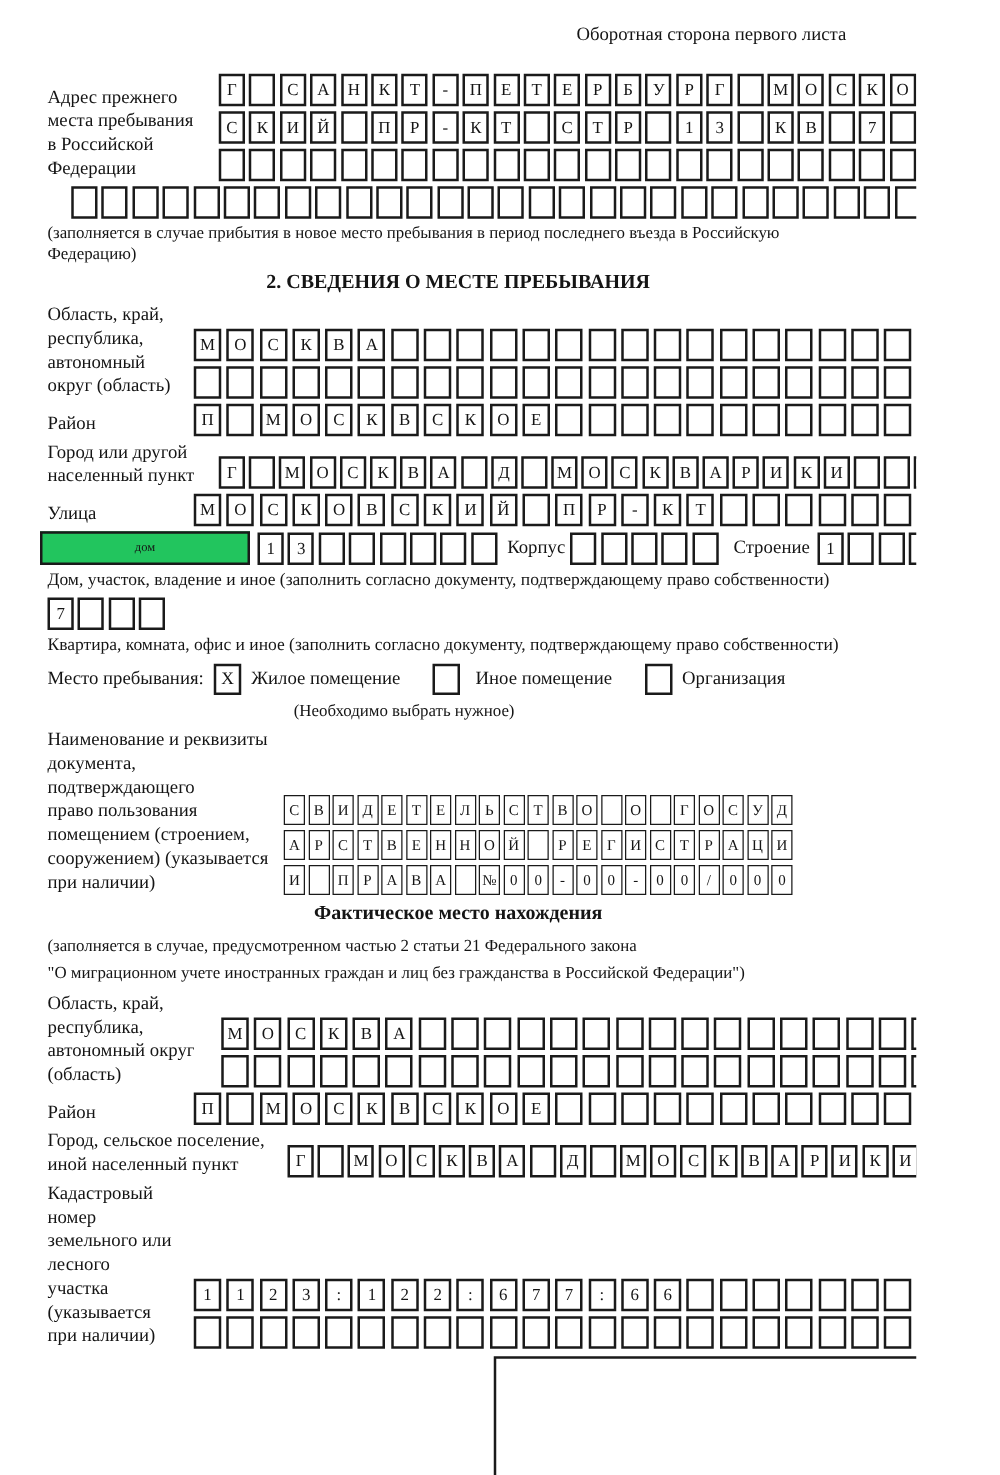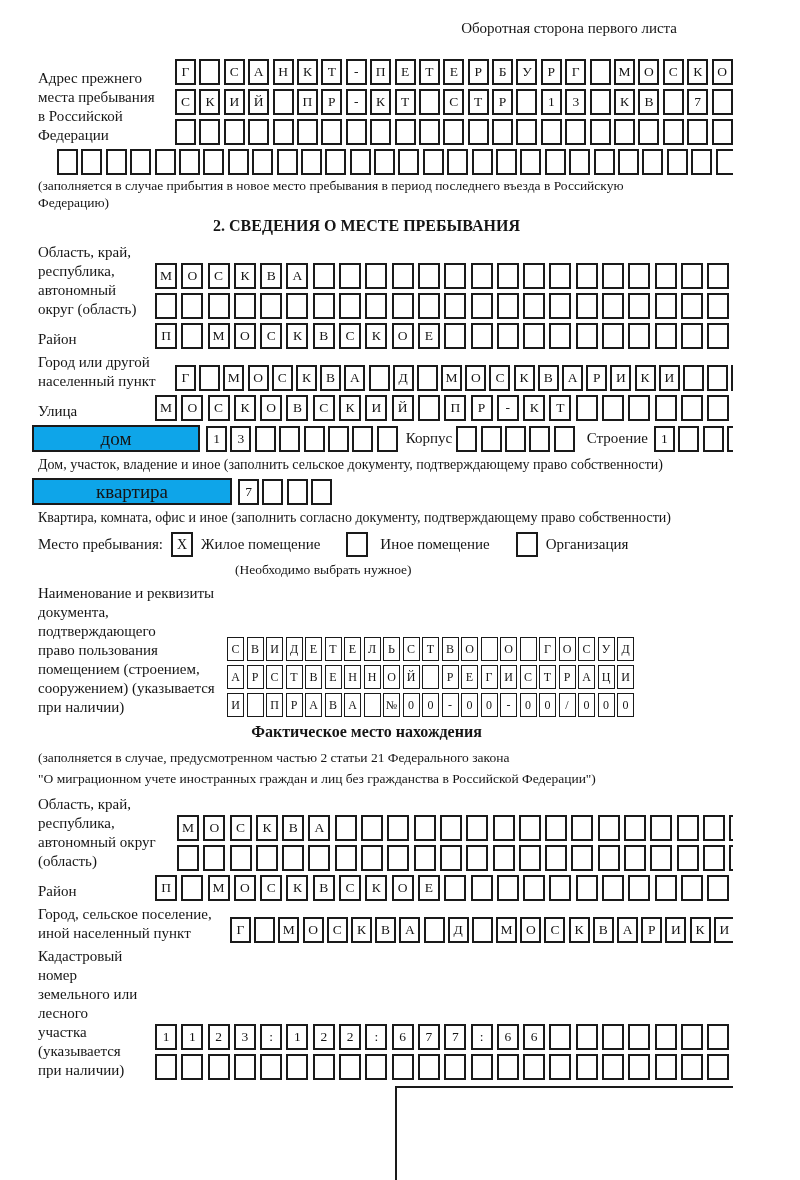--- a/index.html
+++ b/index.html
@@ -21,21 +21,21 @@
     font-size:13.5px;font-family:"Liberation Serif", serif;background:#fff;
   }
   .cells.s2{gap:4.3px;} .cells.s2 .cell{width:22px;}
   .cells.tight{gap:3.2px;}
   .cells.small{gap:2.5px;} .cells.small .cell{width:17px;height:24px;font-size:12px;border-width:1.8px;}
   .fullrow{margin-left:19px;margin-bottom:2px;}
   .note{font-size:13.5px;margin:2px 0 4px 0;line-height:17px;}
   .note-left{font-size:14px;text-align:left;margin:1px 0 4px 0;line-height:18px;}
   .h-bold{font-weight:bold;text-align:center;font-size:16px;margin:6px 0 8px 0;}
   .wordbox{box-sizing:border-box;border:2px solid #1a1a1a;height:27px;display:flex;
-    align-items:center;justify-content:center;font-size:19px;flex:none;background:#0ea5e9;}
+    align-items:center;justify-content:center;font-size:10px;flex:none;background:#22c55e;}
   .domrow{margin-left:-6px;align-items:center;}
   .inline-lb{font-size:15px;line-height:27px;flex:none;}
   .checkbox{box-sizing:border-box;flex:none;width:22px;height:25px;border:2px solid #1a1a1a;
     display:flex;align-items:center;justify-content:center;font-size:14px;background:#fff;}
   .place-row{align-items:center;margin-top:2px;}
   .place-note{font-size:13.5px;margin:0 0 6px 197px;}
   .stamp-box{box-sizing:border-box;width:357px;height:172px;border:2px solid #1a1a1a;
     margin-left:357px;margin-top:6px;background:#fff;}
   .mt14{margin-top:14px;}
 </style>
@@ -336,24 +336,23 @@
         <span class="cell"></span>
       </div>
     <div class="inline-lb" style="margin:0 6px 0 12px;">Строение</div>
     <div class="cells">
         <span class="cell">1</span>
         <span class="cell"></span>
         <span class="cell"></span>
         <span class="cell"></span>
       </div>
   </div>
-  <div class="note-left">Дом, участок, владение и иное (заполнить сельское документу, подтверждающему право собственности)</div>
+  <div class="note-left">Дом, участок, владение и иное (заполнить согласно документу, подтверждающему право собственности)</div>
 
   <div class="row domrow">
-    <div class="wordbox" style="width:200px;">квартира</div>
     <div class="cells" style="margin-left:6px;">
         <span class="cell">7</span>
         <span class="cell"></span>
         <span class="cell"></span>
         <span class="cell"></span>
       </div>
   </div>
   <div class="note-left">Квартира, комната, офис и иное (заполнить согласно документу, подтверждающему право собственности)</div>
 
   <div class="row place-row">

